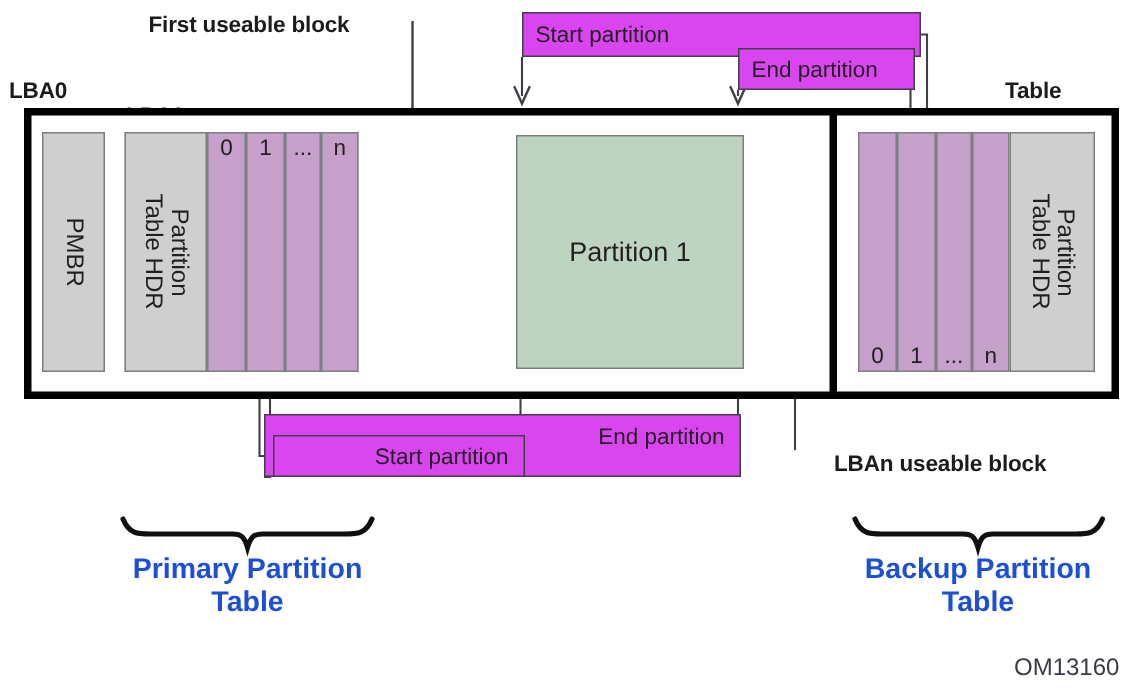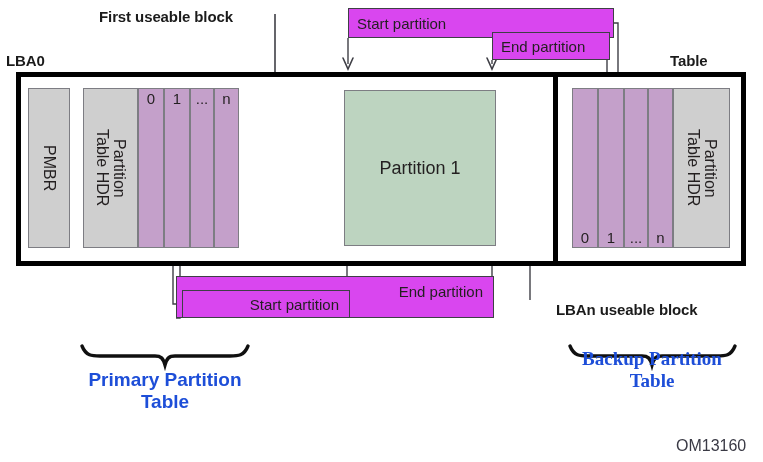--- a/index.html
+++ b/index.html
@@ -132,21 +132,21 @@
 
   #om-code { left: 676px; top: 437px; }
 
   #lba0-label { left: 6px;  top: 52px; }
   #lba1-label { left: 84px;  top: 48px; margin-top: 21px; }
   #lban-label { left: 670px; top: 52px; }
   #first-block-label { left: 99px; top: 8px; }
   #last-block-label  { left: 556px; top: 301px; }
 
   #primary-brace-label { left: 55px;  top: 369px; width: 220px; }
-  #backup-brace-label  { left: 542px; top: 348px; width: 220px; font-family: Liberation Serif, serif; }
+  #backup-brace-label  { left: 542px; top: 369px; width: 220px; }
 </style>
 </head>
 <body>
 
 <div id="diagram-root">
 
   <div class="abs bold-label" id="first-block-label">First useable block</div>
 
   <div class="abs bold-label" id="lba0-label">LBA0</div>
   <div class="abs bold-label" id="lba1-label">LBA1</div>

